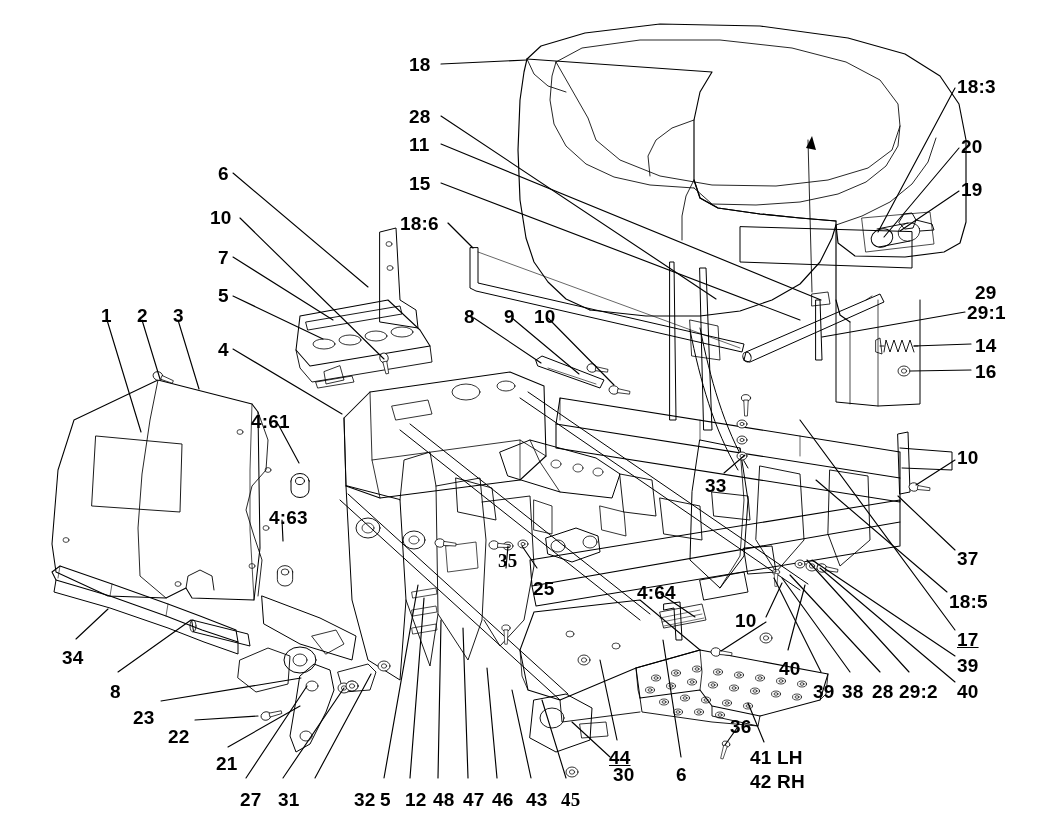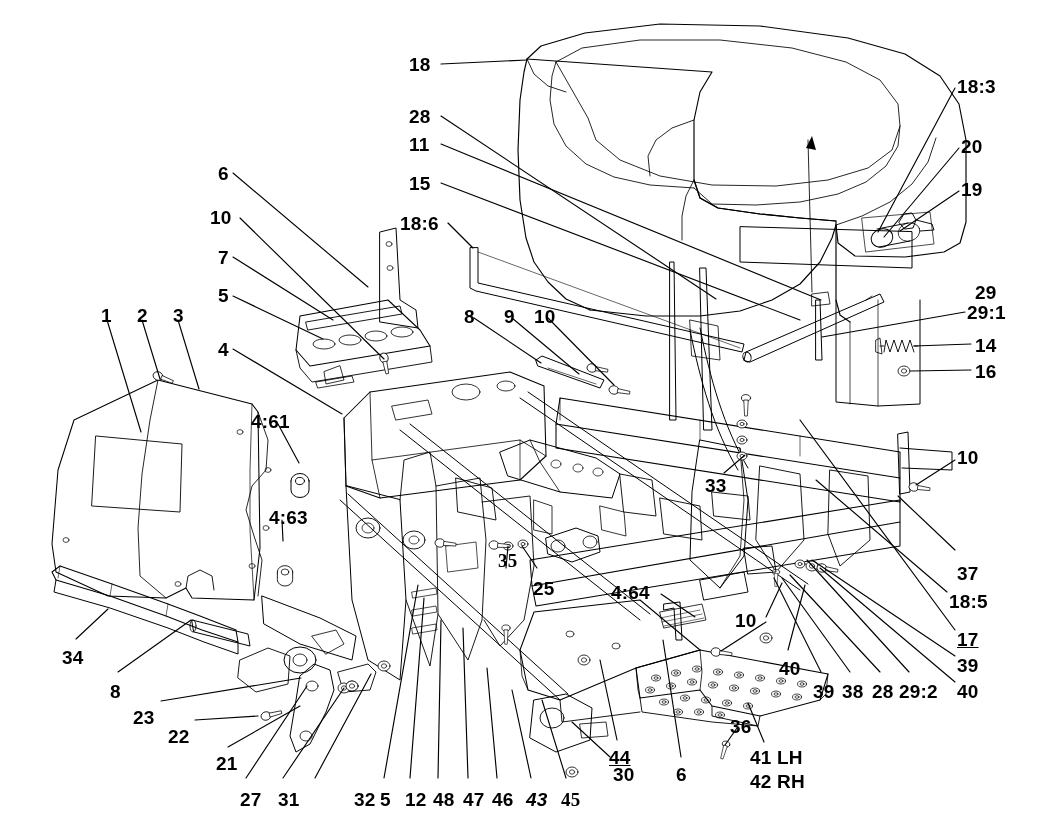--- a/index.html
+++ b/index.html
@@ -489,41 +489,41 @@
       <div class="callout" style="left: 409px; top: 174px;">15</div>
       <div class="callout" style="left: 400px; top: 214px;">18:6</div>
       <div class="callout" style="left: 957px; top: 77px;">18:3</div>
       <div class="callout" style="left: 961px; top: 137px;">20</div>
       <div class="callout" style="left: 961px; top: 180px;">19</div>
       <div class="callout" style="left: 975px; top: 283px;">29</div>
       <div class="callout" style="left: 967px; top: 303px;">29:1</div>
       <div class="callout" style="left: 975px; top: 336px;">14</div>
       <div class="callout" style="left: 975px; top: 362px;">16</div>
       <div class="callout" style="left: 957px; top: 448px;">10</div>
-      <div class="callout" style="left: 957px; top: 549px; margin-top: 15px;">37</div>
+      <div class="callout" style="left: 957px; top: 549px;">37</div>
       <div class="callout" style="left: 949px; top: 592px;">18:5</div>
       <div class="callout" style="left: 957px; top: 630px; text-decoration: underline;">17</div>
       <div class="callout" style="left: 957px; top: 656px;">39</div>
       <div class="callout" style="left: 957px; top: 682px;">40</div>
       <div class="callout" style="left: 899px; top: 682px; text-align: right;">29:2</div>
       <div class="callout" style="left: 872px; top: 682px;">28</div>
       <div class="callout" style="left: 842px; top: 682px;">38</div>
       <div class="callout" style="left: 813px; top: 682px;">39</div>
       <div class="callout" style="left: 779px; top: 659px;">40</div>
       <div class="callout" style="left: 735px; top: 611px;">10</div>
       <div class="callout" style="left: 705px; top: 476px;">33</div>
-      <div class="callout" style="left: 611px; top: 583px;">4:64</div>
+      <div class="callout" style="left: 637px; top: 583px;">4:64</div>
       <div class="callout" style="left: 676px; top: 765px;">6</div>
       <div class="callout" style="left: 730px; top: 717px;">36</div>
       <div class="callout" style="left: 750px; top: 748px;">41 LH</div>
       <div class="callout" style="left: 750px; top: 772px;">42 RH</div>
       <div class="callout" style="left: 609px; top: 748px; text-decoration: underline;">44</div>
       <div class="callout" style="left: 613px; top: 765px;">30</div>
       <div class="callout" style="left: 561px; top: 790px; font-family: Liberation Serif, serif;">45</div>
-      <div class="callout" style="left: 526px; top: 790px; font-style: italic;">43</div>
+      <div class="callout" style="left: 526px; top: 790px;">43</div>
       <div class="callout" style="left: 492px; top: 790px;">46</div>
       <div class="callout" style="left: 463px; top: 790px;">47</div>
       <div class="callout" style="left: 433px; top: 790px;">48</div>
       <div class="callout" style="left: 405px; top: 790px;">12</div>
       <div class="callout" style="left: 380px; top: 790px;">5</div>
       <div class="callout" style="left: 326px; top: 790px; margin-left: 28px;">32</div>
       <div class="callout" style="left: 278px; top: 790px;">31</div>
       <div class="callout" style="left: 240px; top: 790px;">27</div>
       <div class="callout" style="left: 216px; top: 754px;">21</div>
       <div class="callout" style="left: 168px; top: 727px;">22</div>

